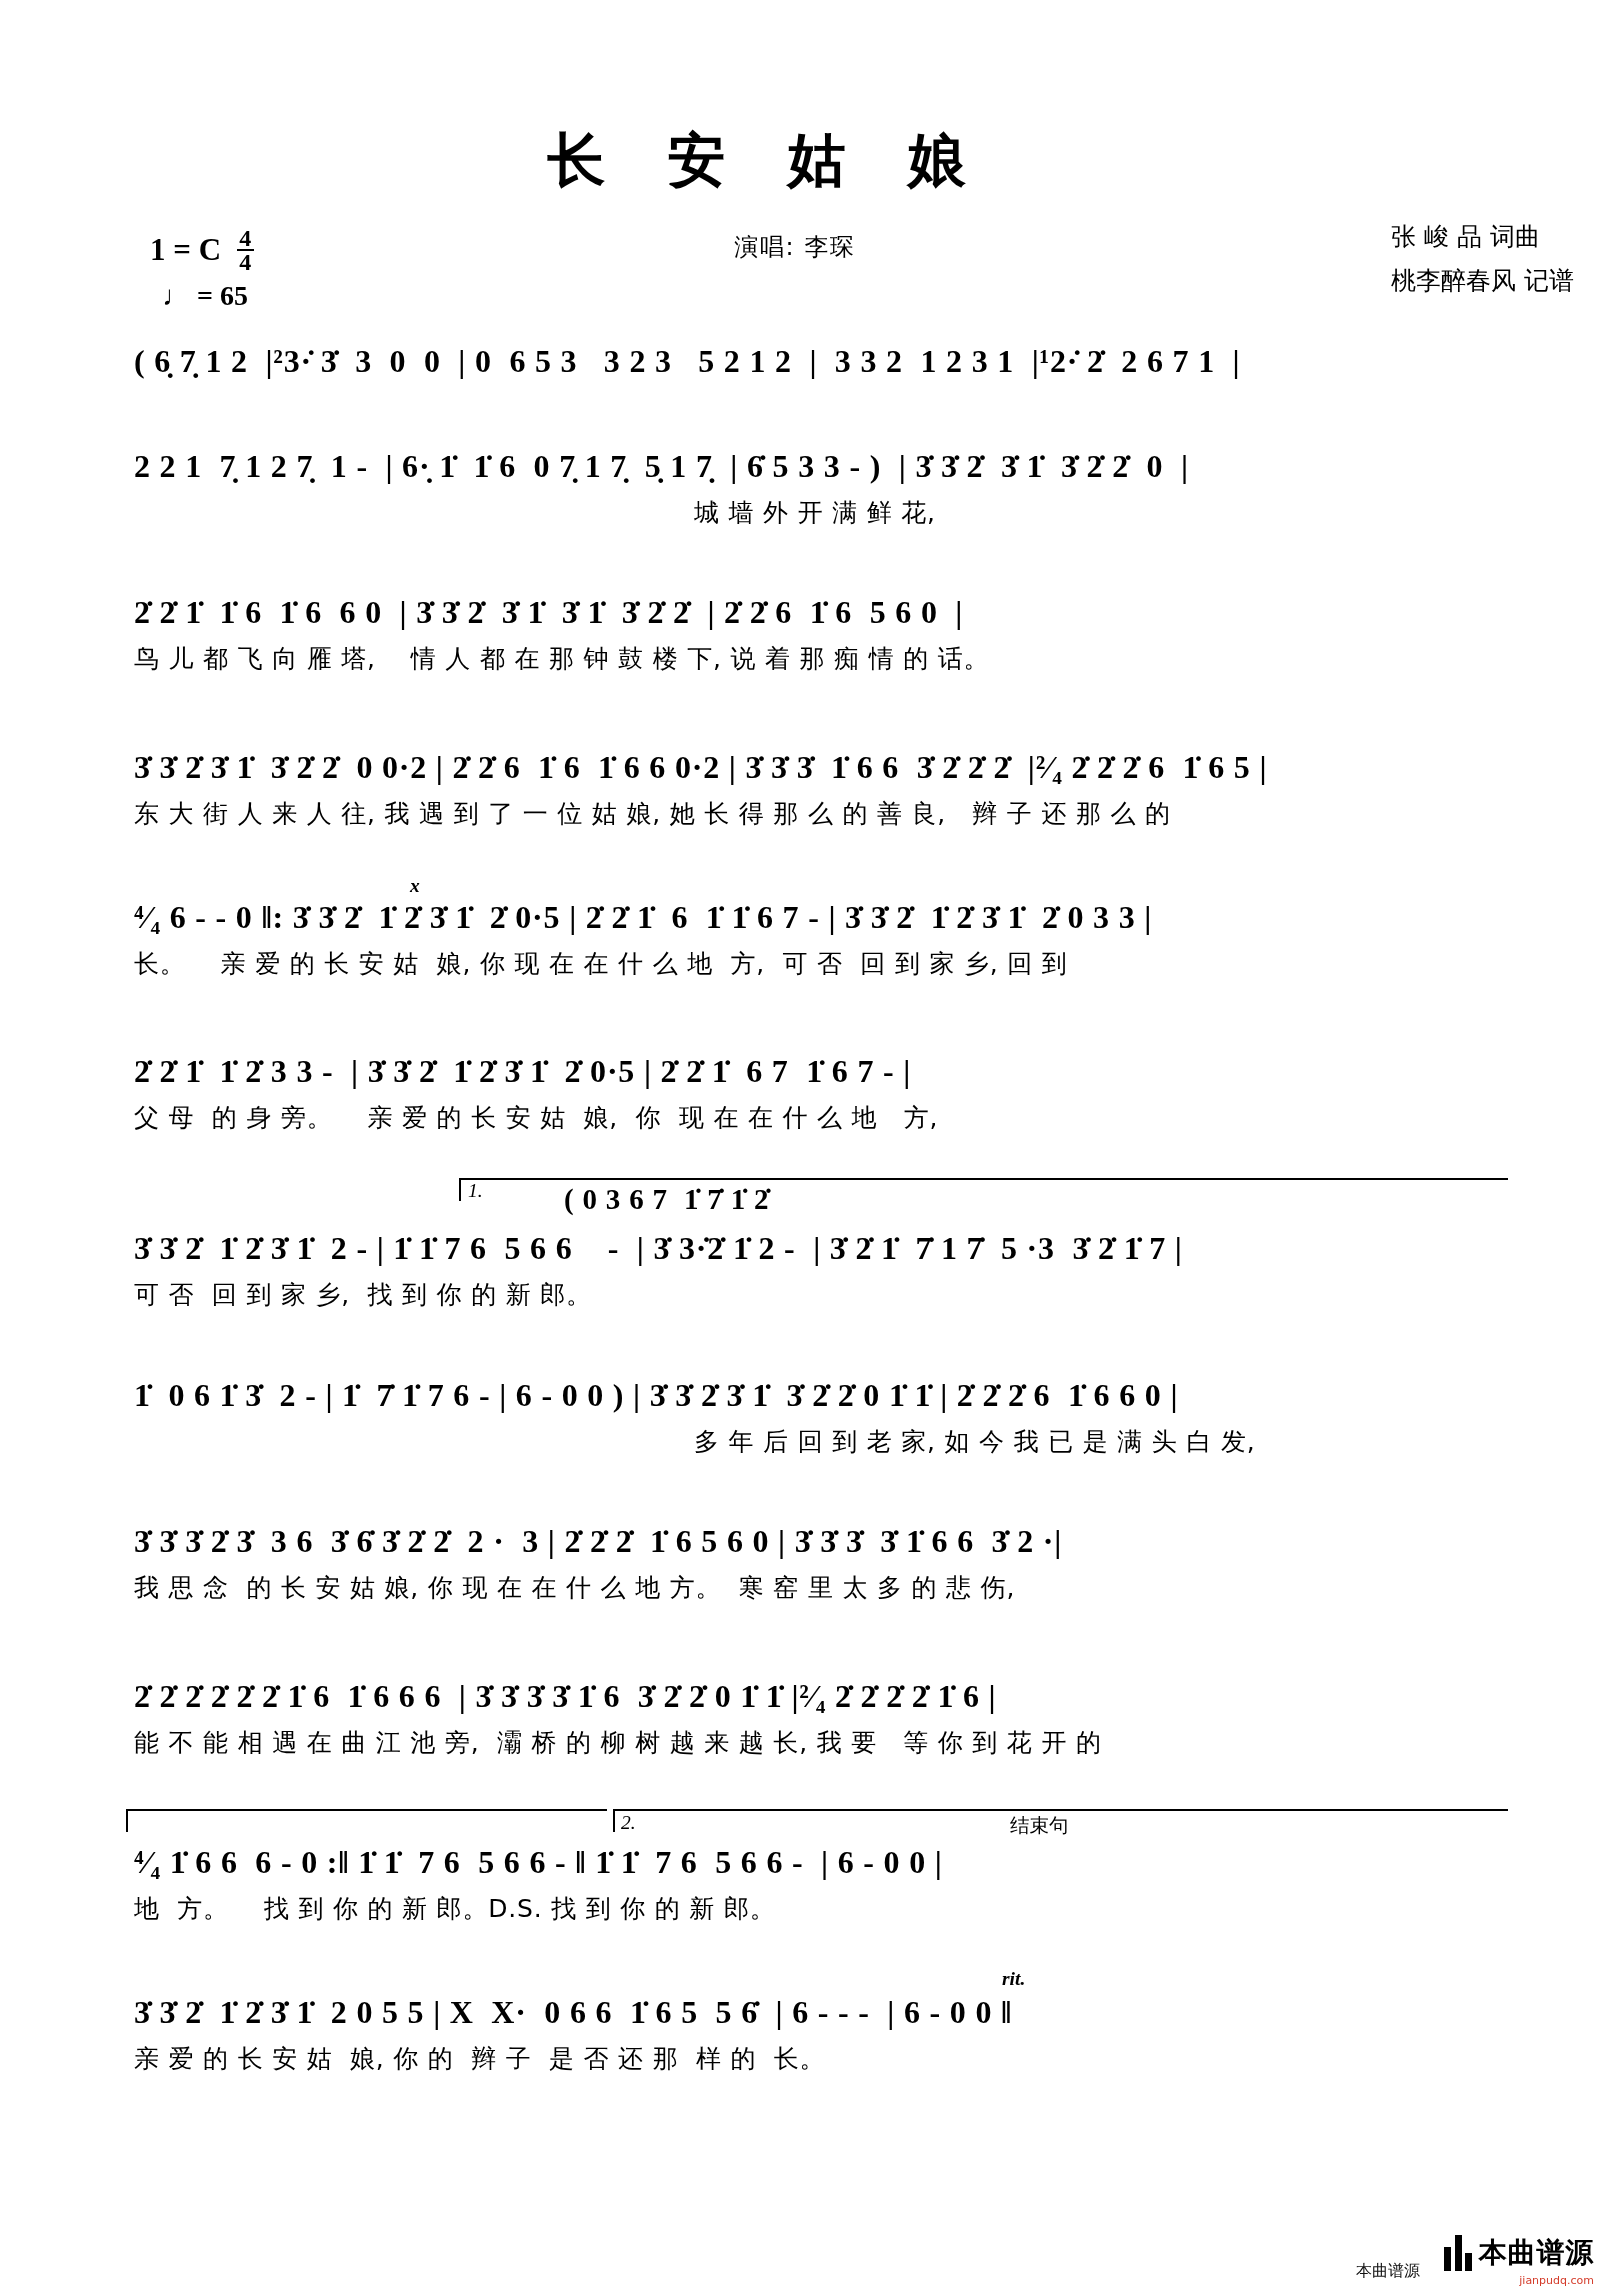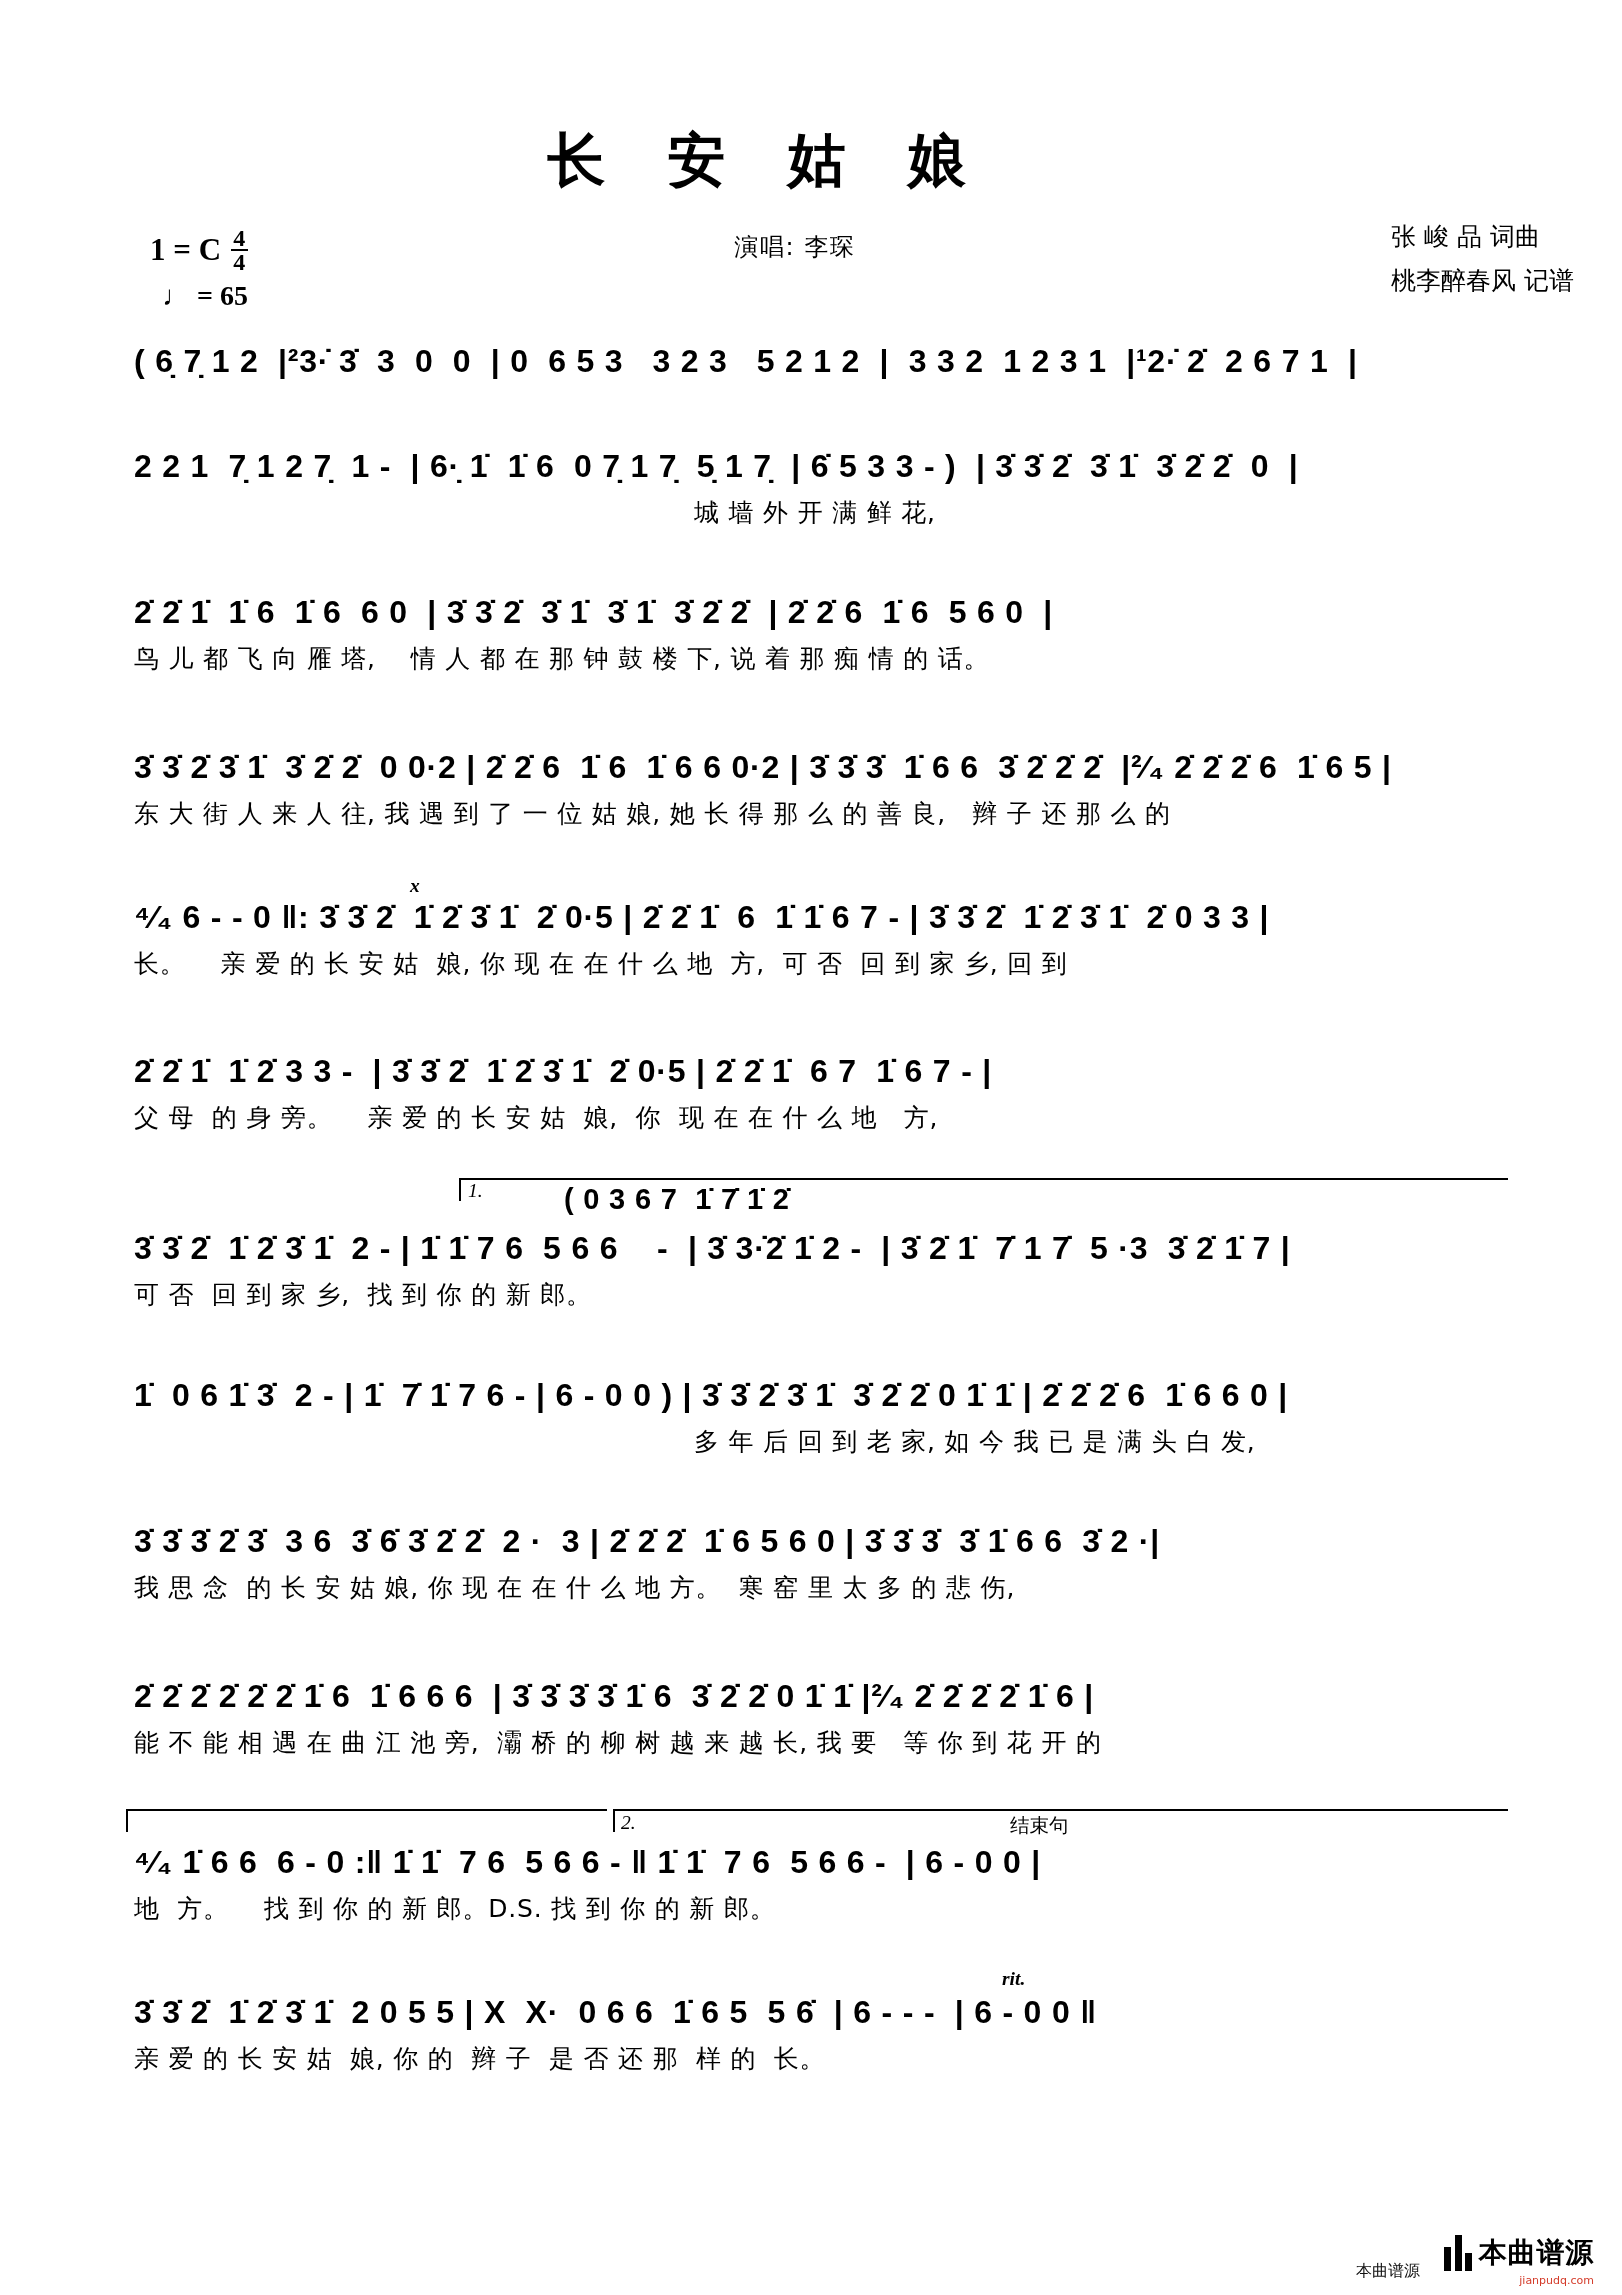--- a/index.html
+++ b/index.html
@@ -58,20 +58,21 @@
     position: absolute;
     left: 150px;
     top: 227px;
     font-family: "Liberation Serif", serif;
     font-size: 31px;
     font-weight: bold;
   }
   .key-line {
     display: flex;
     align-items: center;
+    gap: 6px;
   }
   .timesig {
     display: inline-flex;
     flex-direction: column;
     align-items: center;
     line-height: 0.92;
     font-size: 24px;
     font-weight: bold;
     margin-left: 9.7px;
   }
@@ -87,21 +88,21 @@
     white-space: nowrap;
   }
 
   
   .system {
     position: absolute;
     left: 134px;
     width: 1371px;
   }
   .notes {
-    font-family: Liberation Sans, sans-serif;
+    font-family: Liberation Serif, serif;
     font-size: 32px;
     font-weight: bold;
     letter-spacing: 0.8px;
     white-space: pre;
     line-height: 1.0;
   }
   .lyrics {
     font-family: "DejaVu Sans", sans-serif;
     font-size: 25px;
     letter-spacing: 0.8px;

